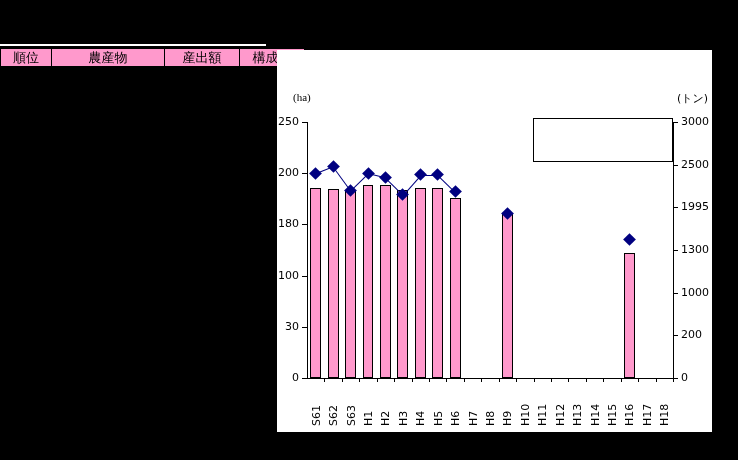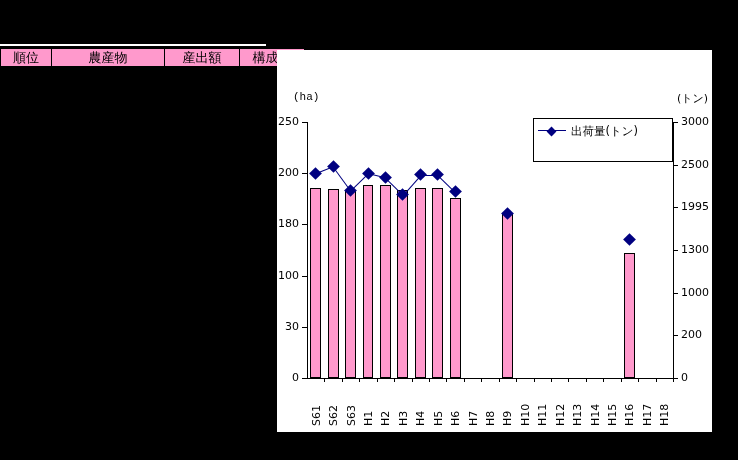--- a/index.html
+++ b/index.html
@@ -34,21 +34,21 @@
     background:#ffffff;
   }
   #chart-title{
     position:absolute;left:0;top:9px;width:435px;
     text-align:center;font-size:13.5px;font-weight:bold;color:#000000;
     font-family:"DejaVu Sans","Liberation Sans",sans-serif;
     letter-spacing:0px;
   }
   #ylabel-left{
     position:absolute;left:16px;top:41px;font-size:11px;color:#000;
-    font-family:Liberation Mono, monospace;
+    font-family:Liberation Serif, serif;
   }
   #ylabel-right{
     position:absolute;right:4px;top:41px;font-size:11px;color:#000;
     font-family:"DejaVu Sans","Liberation Sans",sans-serif;
   }
   
   #plot{position:absolute;left:0;top:0;width:435px;height:382px;}
   .axis-line{position:absolute;background:#000000;}
   .tick-left{position:absolute;width:5px;height:1px;background:#000;left:25px;}
   .tick-right{position:absolute;width:5px;height:1px;background:#000;left:396px;}
@@ -214,22 +214,15 @@
       <div class="marker" style="left: 103.929px; top: 122.967px; background: rgb(0, 0, 128);"></div>
       <div class="marker" style="left: 121.357px; top: 140.033px; background: rgb(0, 0, 128);"></div>
       <div class="marker" style="left: 138.786px; top: 120.407px; background: rgb(0, 0, 128);"></div>
       <div class="marker" style="left: 156.214px; top: 120.407px; background: rgb(0, 0, 128);"></div>
       <div class="marker" style="left: 173.643px; top: 137.473px; background: rgb(0, 0, 128);"></div>
       <div class="marker" style="left: 225.929px; top: 158.807px; background: rgb(0, 0, 128);"></div>
       <div class="marker" style="left: 347.929px; top: 185.26px; background: rgb(0, 0, 128);"></div>
     </div>
 
   <div id="legend">
-    <div class="leg-row">
-      <span class="leg-swatch-line">
-        <span class="ln"></span>
-          <span class="dm"></span>
-      </span>
-      <span class="leg-text">出荷量(トン)</span>
-    </div>
   </div>
 
 </div>
 
 </body></html>

